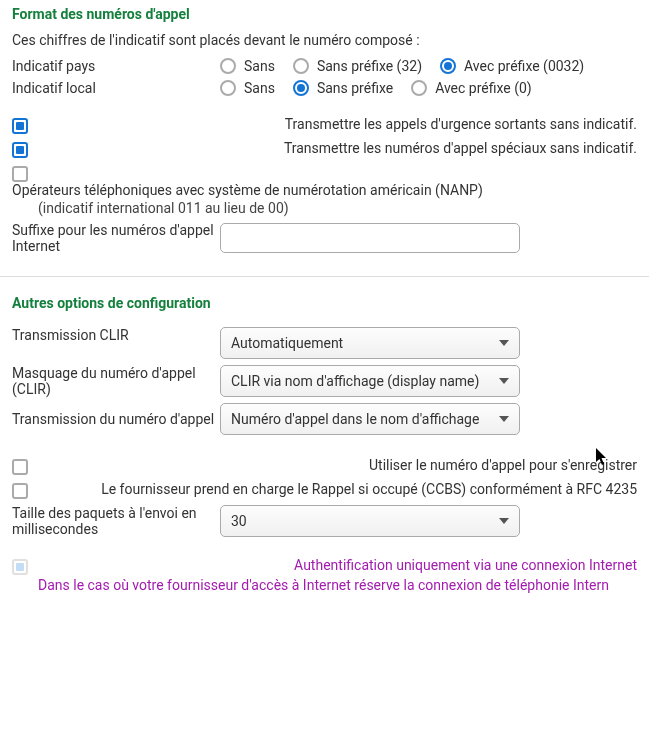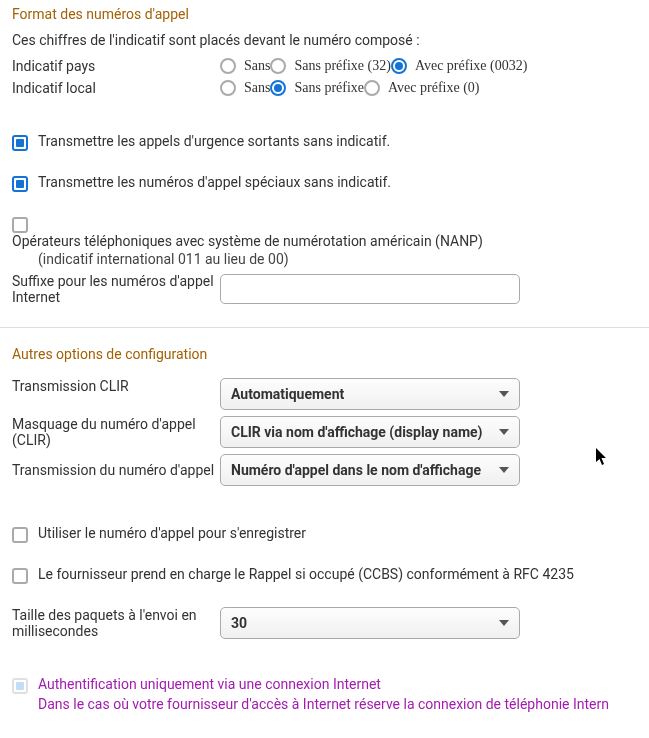--- a/index.html
+++ b/index.html
@@ -8,42 +8,42 @@
     padding: 0 12px;
     font-family: -apple-system, BlinkMacSystemFont, "Segoe UI", Roboto, Arial, sans-serif;
     font-size: 14px;
     color: #333;
     background: #fff;
     width: 649px;
   }
   h4 {
     margin: 6px 0 10px 0;
     font-size: 14px;
-    font-weight: 400;
-    color: #a16207;
+    font-weight: 700;
+    color: #15803d;
   }
   .lead { margin: 0 0 10px 0; color: #333; }
   .row { display: flex; align-items: center; margin-bottom: 6px; }
   .row.top { align-items: flex-start; }
   .label-col { width: 208px; flex-shrink: 0; padding-right: 4px; }
   .content-col { flex: 1; }
 
-  .radio-group { display: flex; flex-wrap: wrap; align-items: center; font-family: Liberation Serif, serif; }
+  .radio-group { display: flex; flex-wrap: wrap; gap: 18px; align-items: center; }
   .radio-wrap { display: inline-flex; align-items: center; gap: 8px; cursor: pointer; }
   .radio {
     width: 16px; height: 16px; border: 2px solid #aaa; border-radius: 50%;
     display: inline-flex; align-items: center; justify-content: center;
     background: #fff;
   }
   .radio.checked { border-color: #1374d6; }
   .radio.checked:after {
     content: ""; width: 8px; height: 8px; background: #1374d6; border-radius: 50%;
   }
 
-  .check-row { display: flex; align-items: flex-start; margin: 23px 0; }
+  .check-row { display: flex; align-items: flex-start; margin: 6px 0; text-align: right; }
   .check {
     width: 16px; height: 16px; border: 2px solid #aaa; border-radius: 3px;
     background: #fff; flex-shrink: 0; margin-right: 10px; margin-top: 2px;
     display: inline-flex; align-items: center; justify-content: center;
     cursor: pointer;
   }
   .check.checked { border-color: #1374d6; }
   .check.checked:after {
     content: ""; width: 8px; height: 8px; background: #1374d6; border-radius: 1px;
   }
@@ -55,21 +55,21 @@
     width: 300px; height: 30px; border: 1px solid #aaa; border-radius: 5px;
     padding: 0 8px; font-size: 14px; background: #fff;
   }
 
   .select-wrap {
     width: 300px; height: 32px; border: 1px solid #aaa; border-radius: 5px;
     background: linear-gradient(#fdfdfd, #f0f0f0);
     display: flex; align-items: center; padding: 0 10px;
     position: relative; cursor: pointer;
   }
-  .select-text { flex: 1; white-space: nowrap; overflow: hidden; text-overflow: ellipsis; font-weight: bold; }
+  .select-text { flex: 1; white-space: nowrap; overflow: hidden; text-overflow: ellipsis; }
   .chevron {
     width: 0; height: 0; border-left: 5px solid transparent; border-right: 5px solid transparent;
     border-top: 6px solid #555; margin-left: 8px;
   }
 
   hr.sep {
     border: none; border-top: 1px solid #ddd;
     margin: 22px -12px 18px -12px;
   }
 

